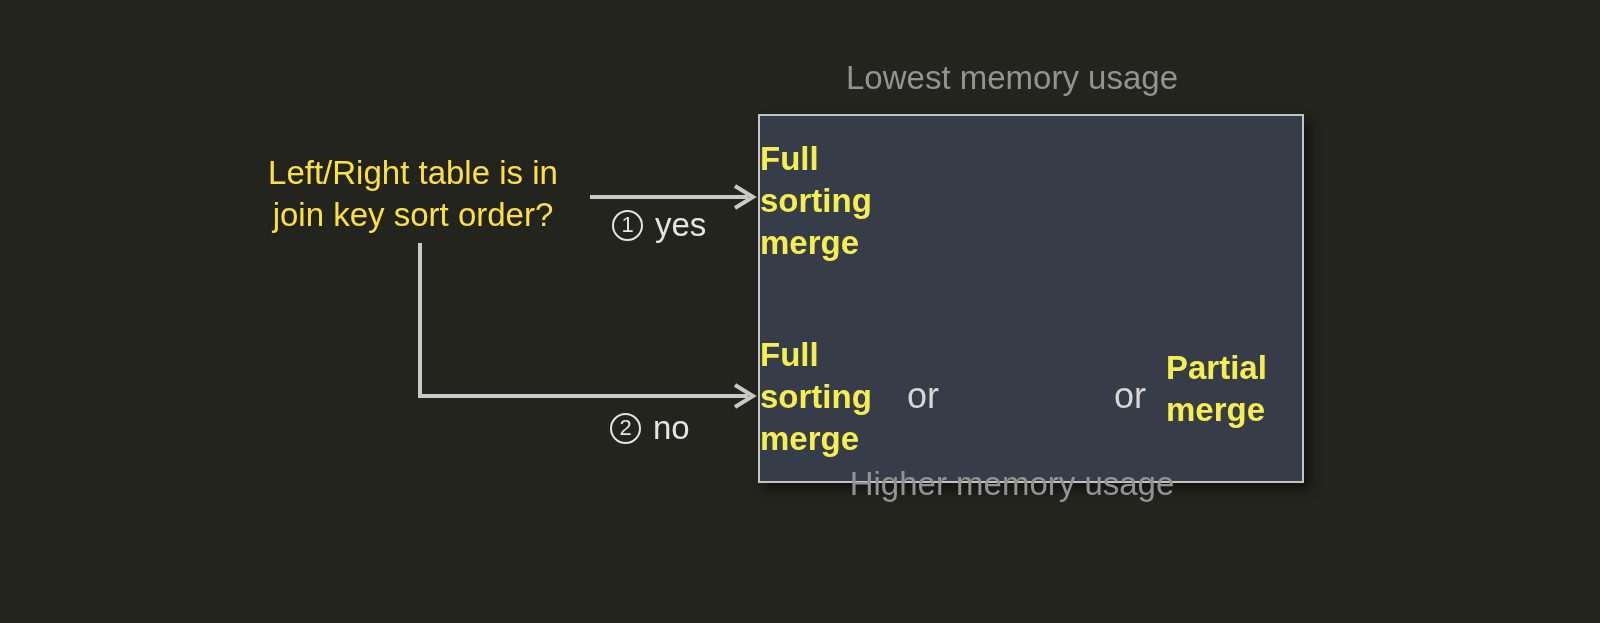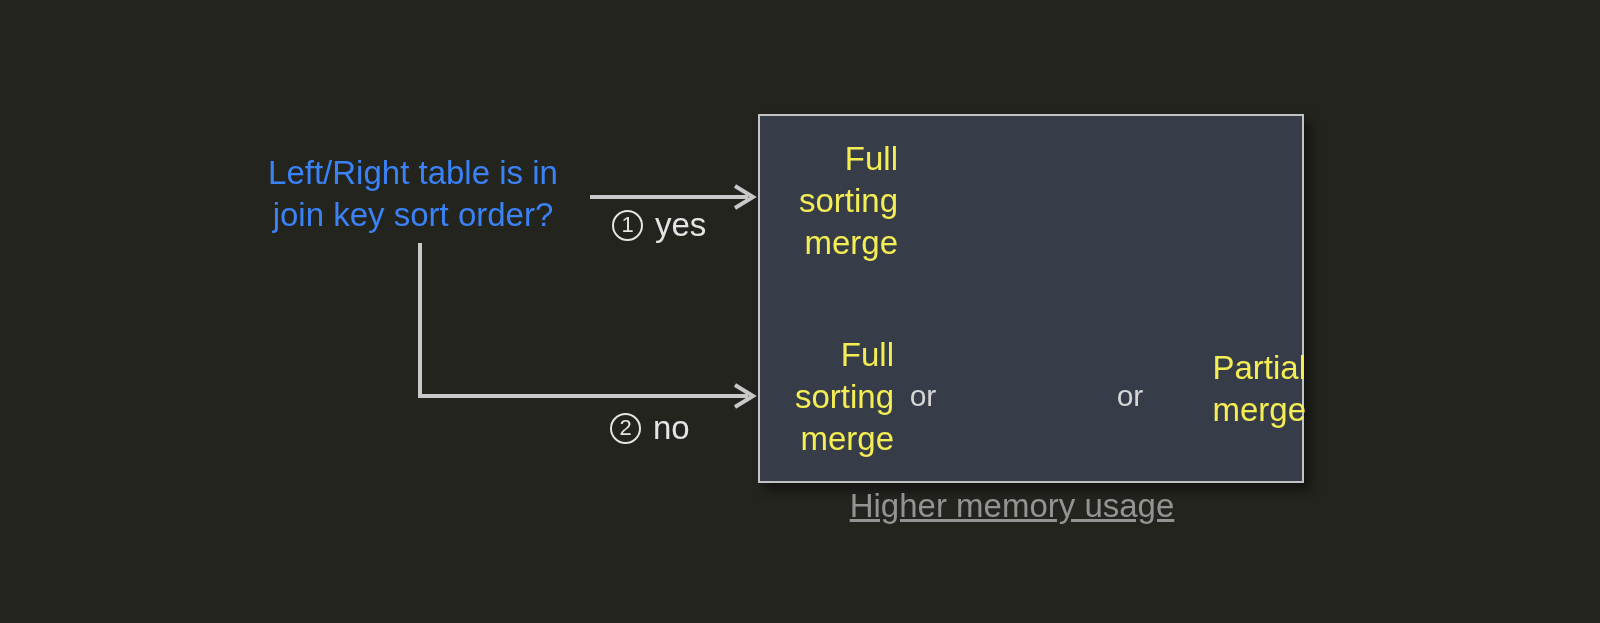--- a/index.html
+++ b/index.html
@@ -20,21 +20,21 @@
     left: 0; top: 0;
     width: 1600px; height: 623px;
   }
   .question {
     position: absolute;
     left: 233px; top: 152px;
     width: 360px;
     text-align: center;
     font-size: 33px;
     line-height: 42px;
-    color: #3b82f6;
+    color: #fde047;
     white-space: pre-line;
   }
   .branch-label {
     position: absolute;
     display: flex;
     align-items: center;
     gap: 12px;
     font-size: 33px;
     line-height: 42px;
     color: #e4e4e4;
@@ -55,46 +55,46 @@
   }
   .caption {
     position: absolute;
     width: 400px;
     text-align: center;
     font-size: 33px;
     line-height: 40px;
     color: #939393;
   }
   .caption.top    { left: 812px; top: 58px;  }
-  .caption.bottom { left: 812px; top: 486px; text-decoration: underline; }
+  .caption.bottom { left: 812px; top: 464px; }
   .algo-box {
     position: absolute;
     left: 758px; top: 114px;
     width: 546px; height: 369px;
     background: #363c48;
     border: 2px solid #c3c3c3;
     box-shadow: 6px 7px 10px rgba(0,0,0,0.45);
   }
   .algo {
     position: absolute;
-    text-align: right;
+    text-align: left;
     font-size: 33px;
     line-height: 42px;
-    font-weight: normal;
+    font-weight: bold;
     color: #f4ee54;
     white-space: pre-line;
   }
   .algo.sorted-fsm   { left: 0px;   top: 22px;  width: 138px; }
   .algo.unsorted-fsm { left: 0px;   top: 218px; width: 134px; }
   .algo.grace-hash   { left: 200px; top: 242px; width: 140px; }
   .algo.partial-merge{ left: 406px; top: 231px; width: 140px; }
   .or-sep {
     position: absolute;
     text-align: center;
-    font-size: 30px;
+    font-size: 36px;
     line-height: 42px;
     color: #d6d6d6;
     width: 60px;
   }
   .or-sep.first  { left: 133px; top: 259px; }
   .or-sep.second { left: 340px; top: 259px; }
 </style>
 </head>
 <body>
 
@@ -113,20 +113,21 @@
   <div class="branch-label yes">
     <span class="circled-number">1</span>
     <span>yes</span>
   </div>
 
   <div class="branch-label no">
     <span class="circled-number">2</span>
     <span>no</span>
   </div>
 
+  <div class="caption top">Lowest memory usage</div>
 
   <div class="algo-box">
 
     <div class="algo sorted-fsm">Full
 sorting
 merge</div>
 
     <div class="algo unsorted-fsm">Full
 sorting
 merge</div>

